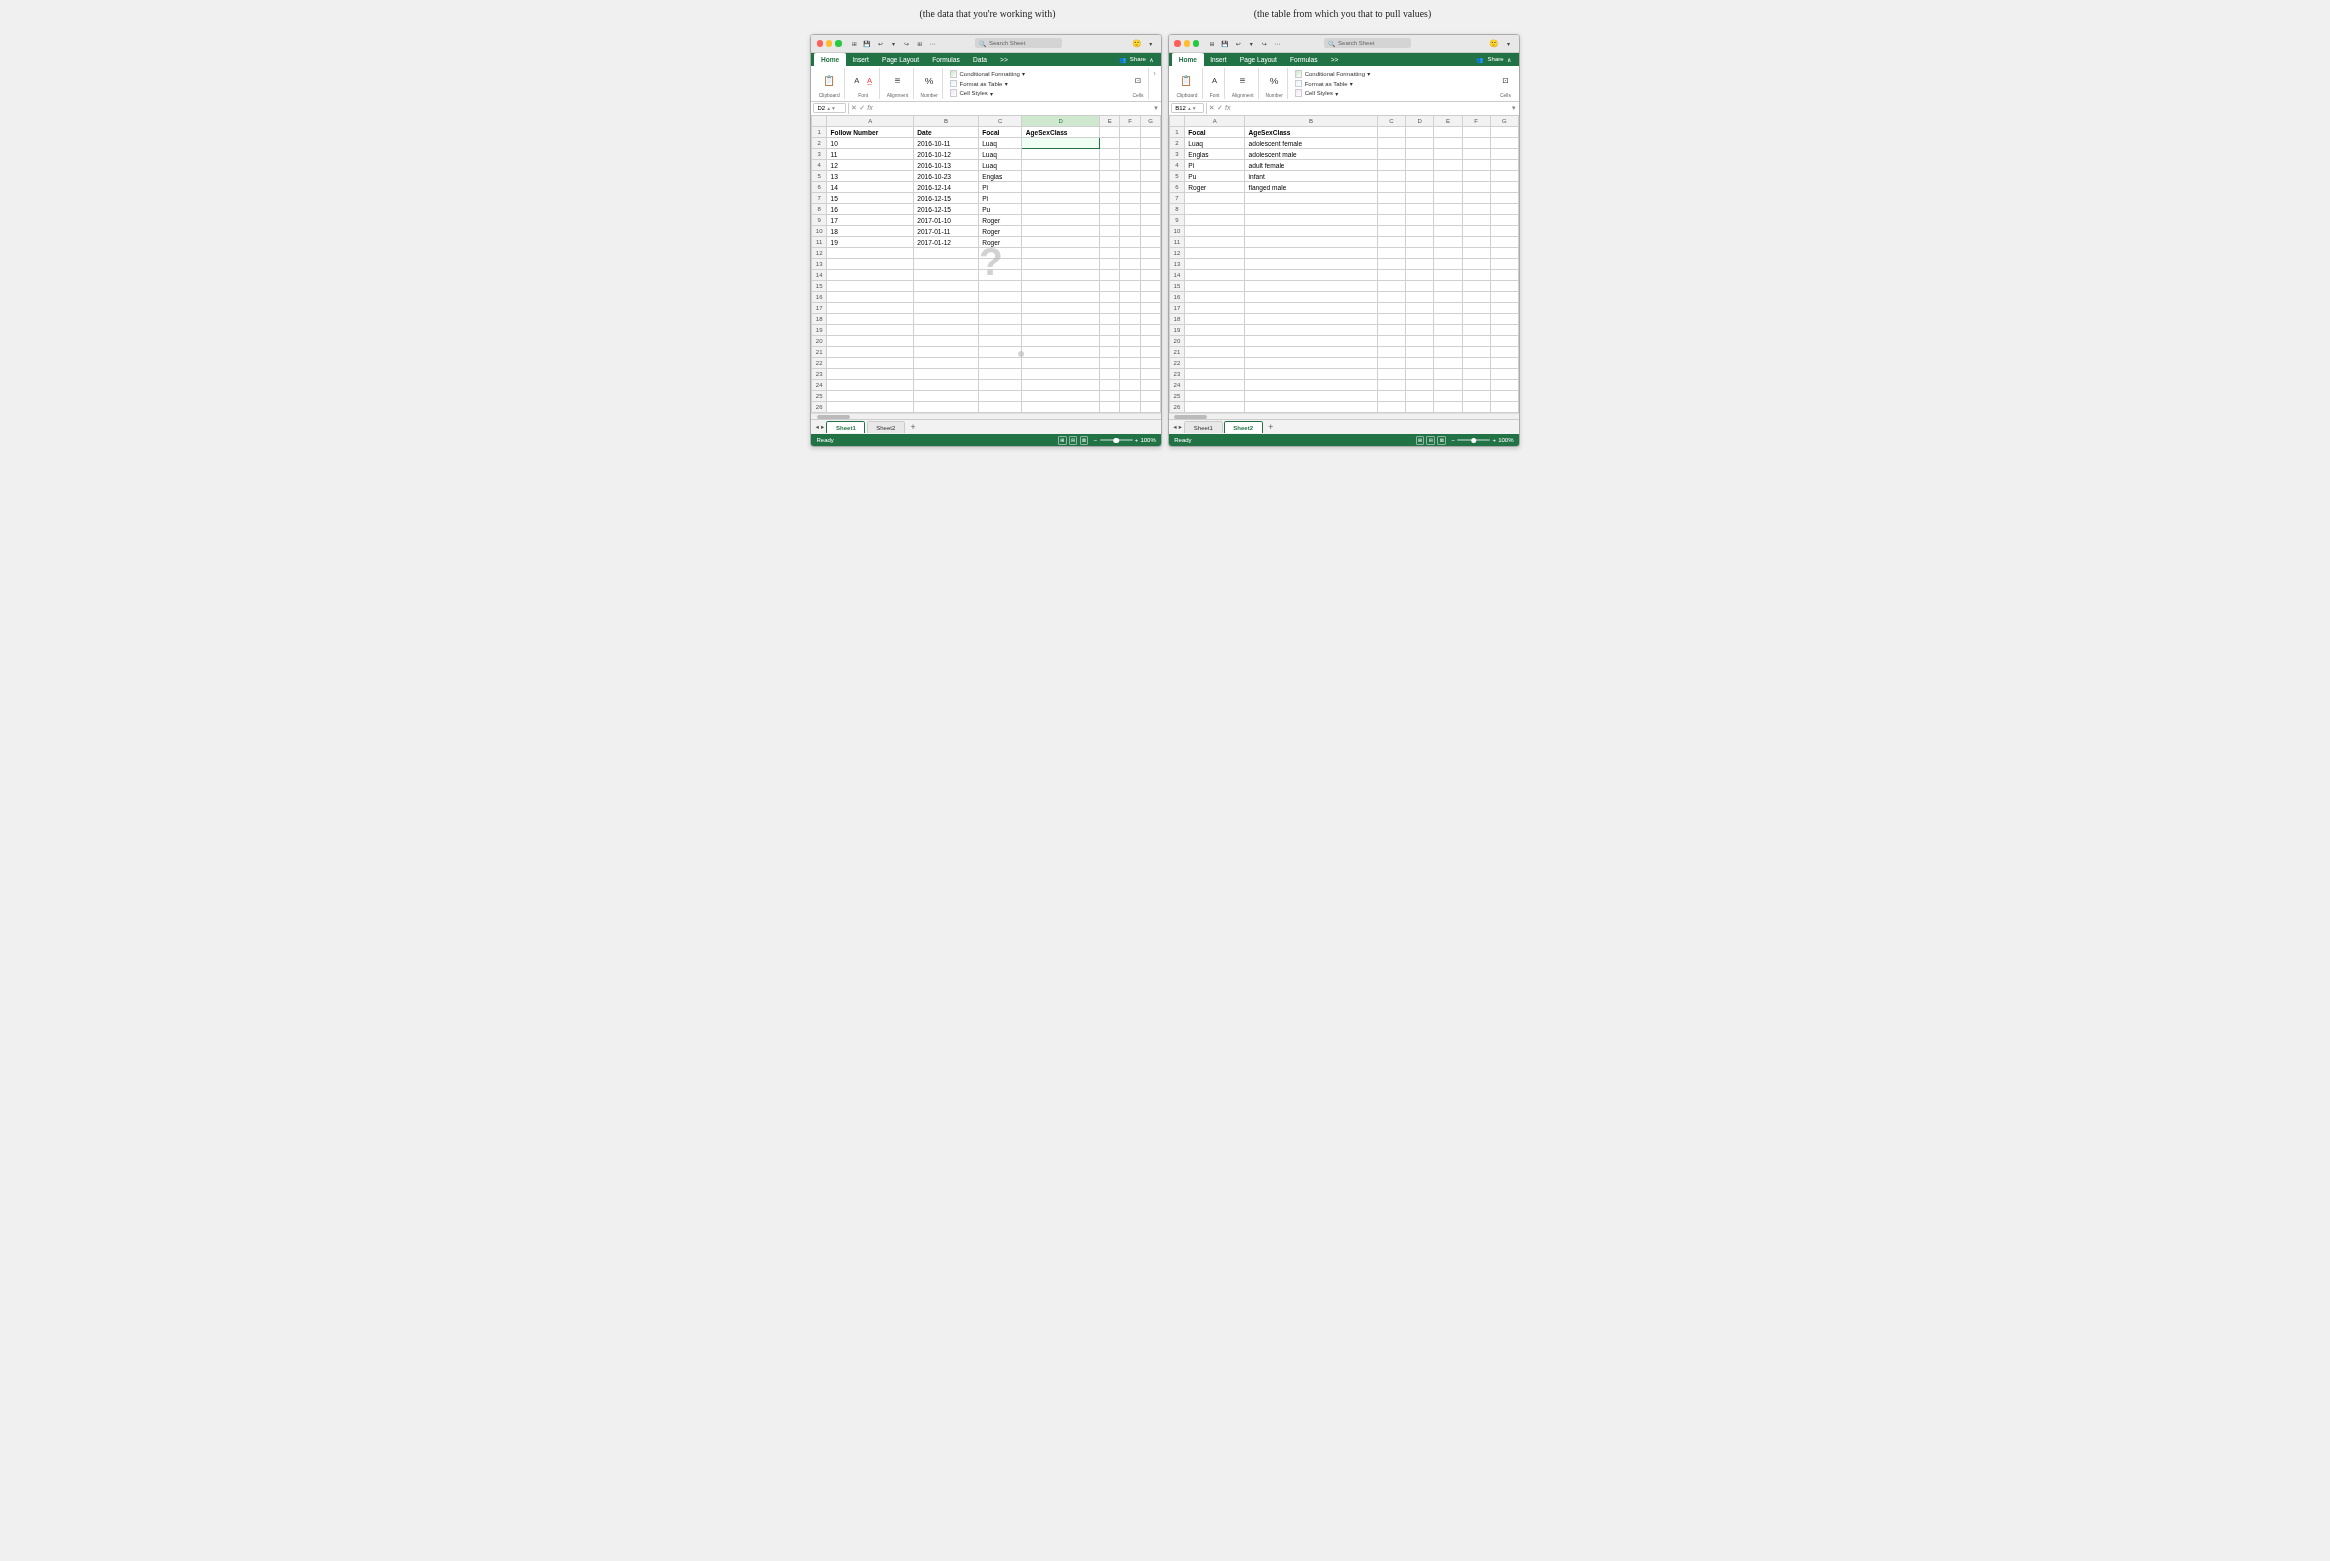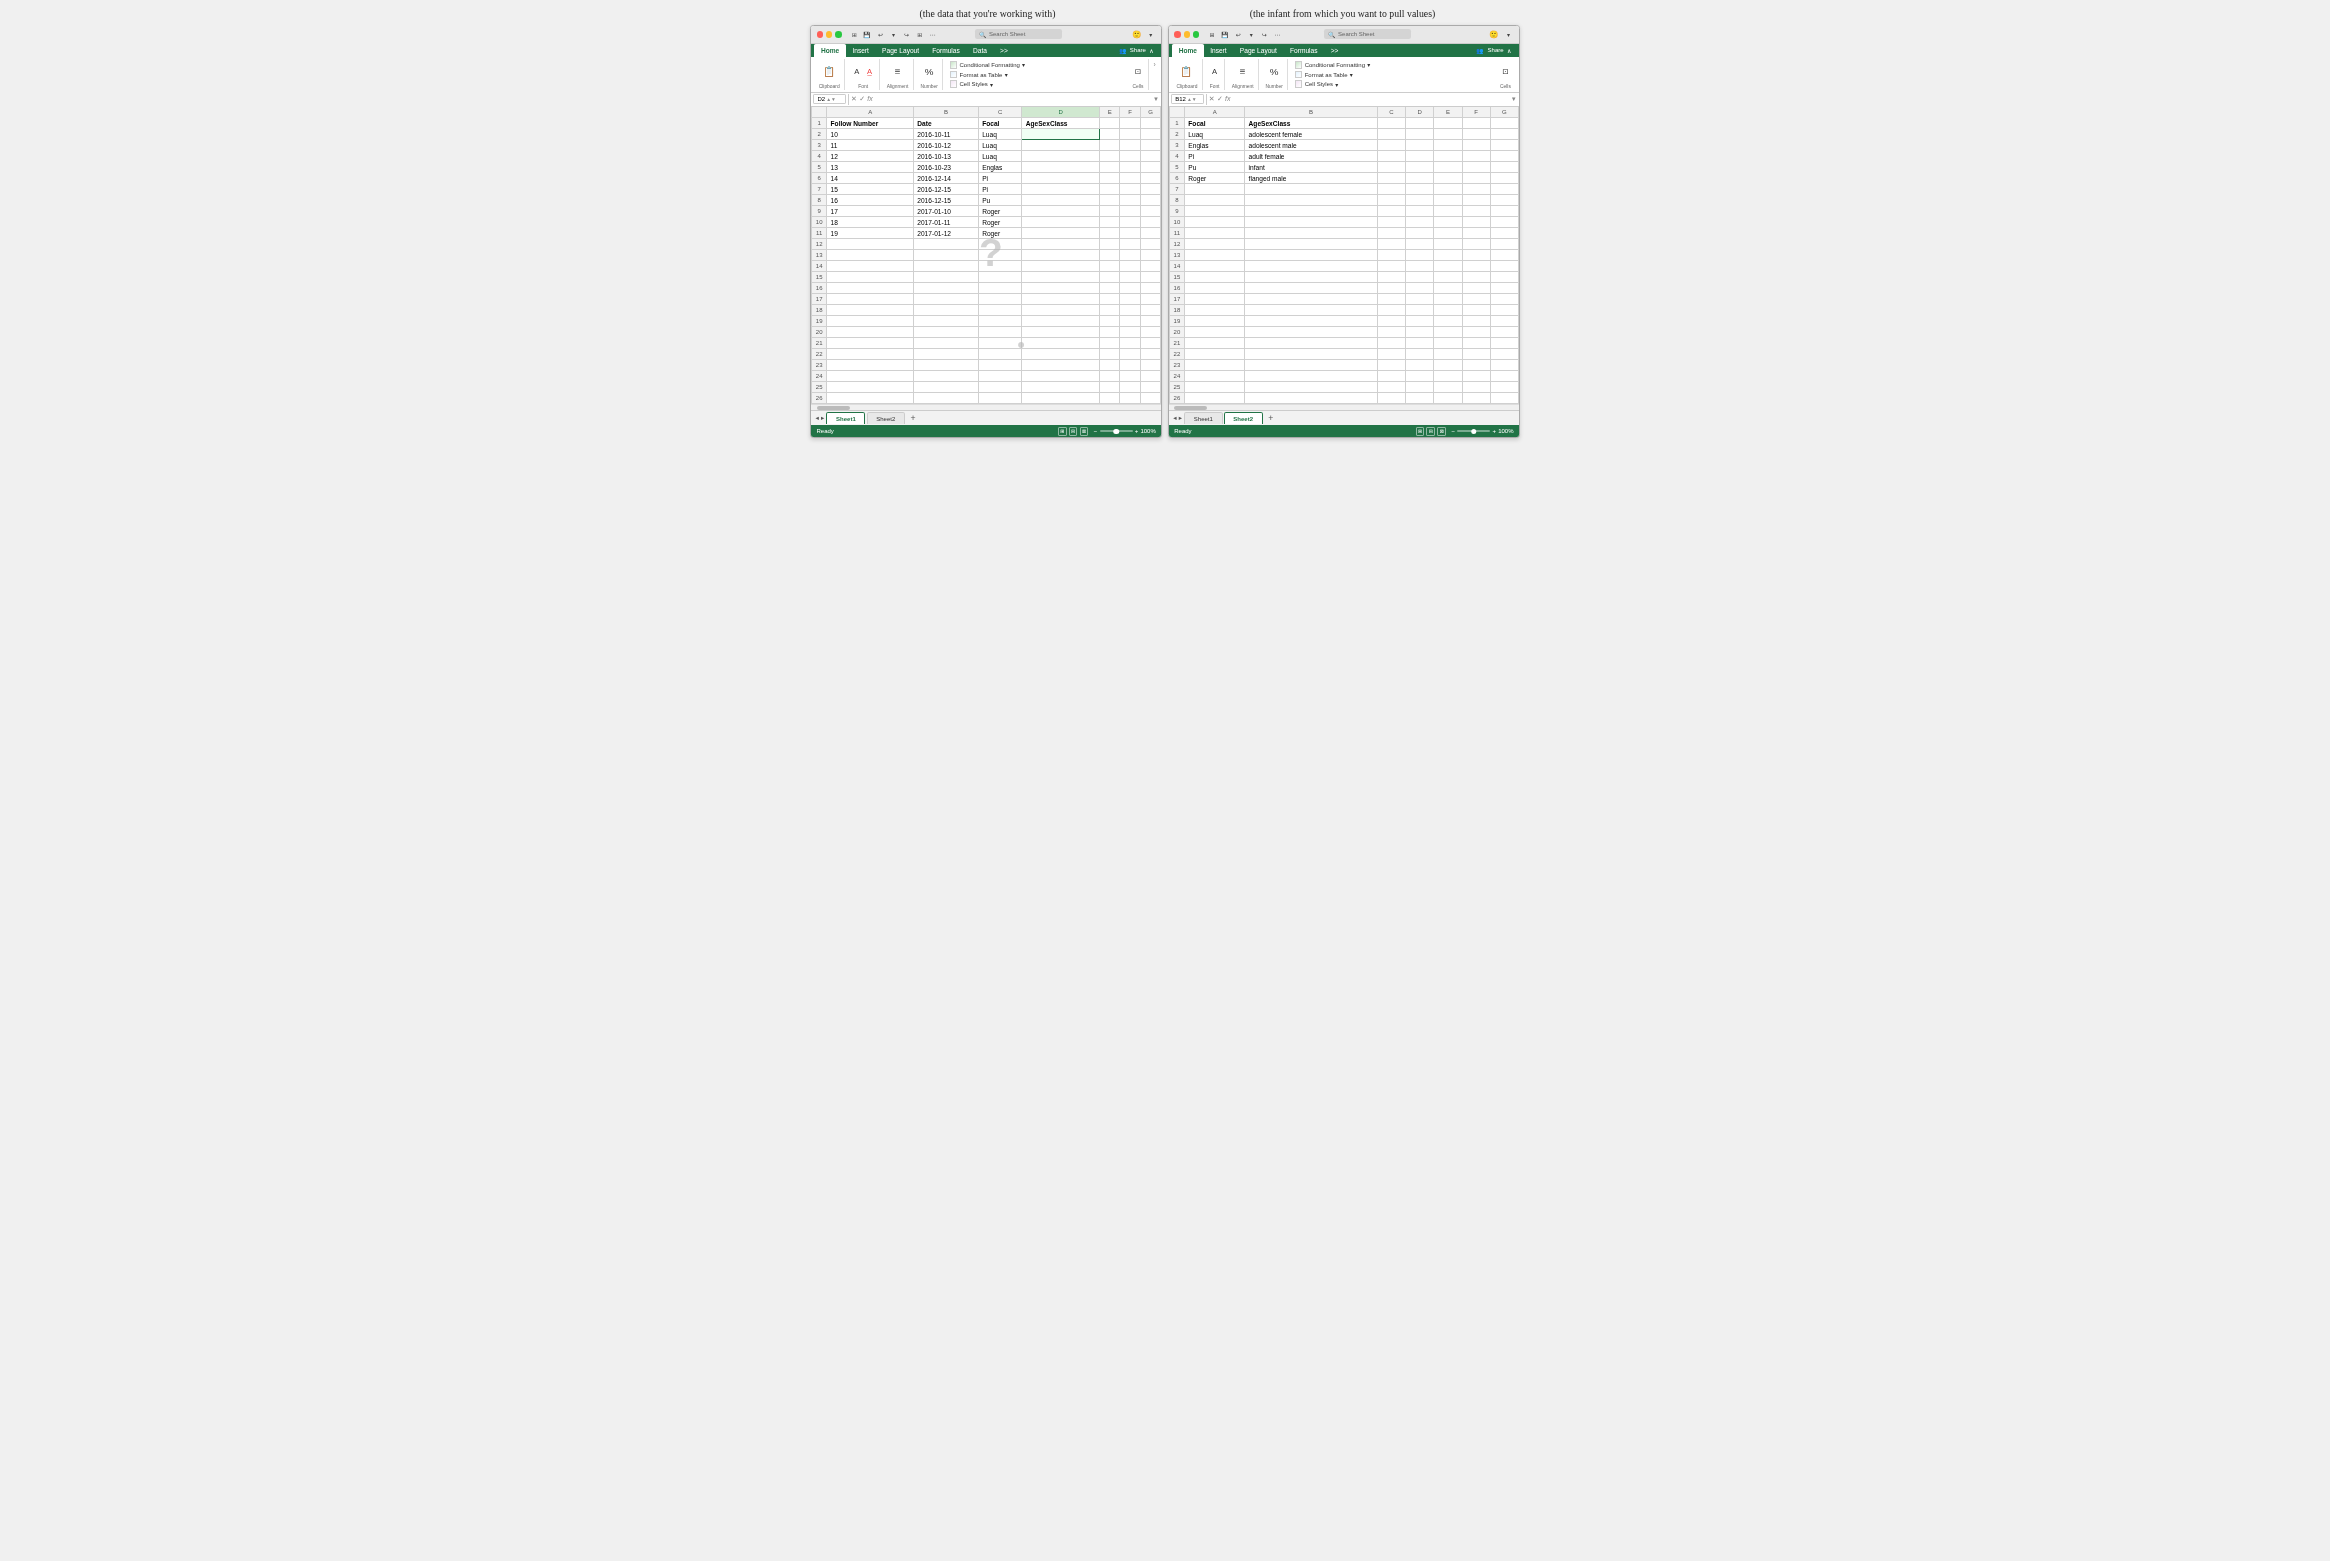--- a/index.html
+++ b/index.html
@@ -10,21 +10,21 @@
       flex-direction: column;
       align-items: center;
       padding: 5.5px;
       font-size: 6.6px;
     }
 
     .caption-row {
       display: flex;
       width: 100%;
       max-width: 710px;
-      margin-bottom: 4px;
+      margin-bottom: 13px;
     }
     .caption {
       flex: 1;
       text-align: center;
       font-size: 9.8px;
       font-family: Georgia, serif;
       color: #222;
       padding: 2.2px 0;
     }
 
@@ -407,21 +407,21 @@
       font-size: 6.6px;
       cursor: pointer;
       padding: 1.1px 2.2px;
     }
   </style>
 </head>
 <body>
 
 <div class="caption-row">
   <div class="caption">(the data that you're working with)</div>
-  <div class="caption">(the infant from which you want to pull values)</div>
+  <div class="caption">(the table from which you that to pull values)</div>
 </div>
 
 <div class="spreadsheets-container">
 
   <div class="spreadsheet">
 
     <div class="title-bar">
       <div class="traffic-lights">
         <div class="tl tl-red"></div>
         <div class="tl tl-yellow"></div>

